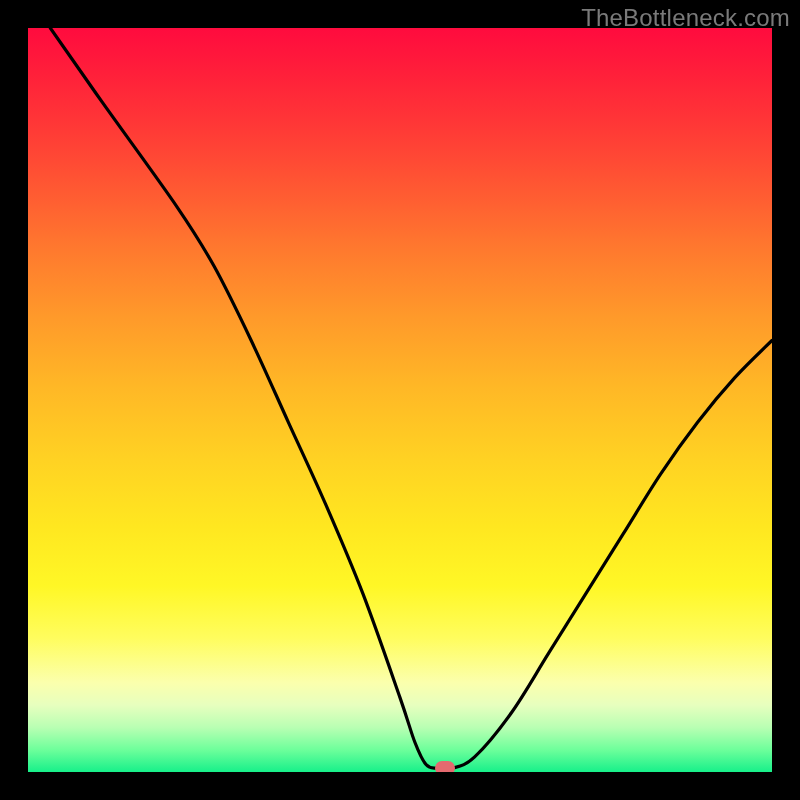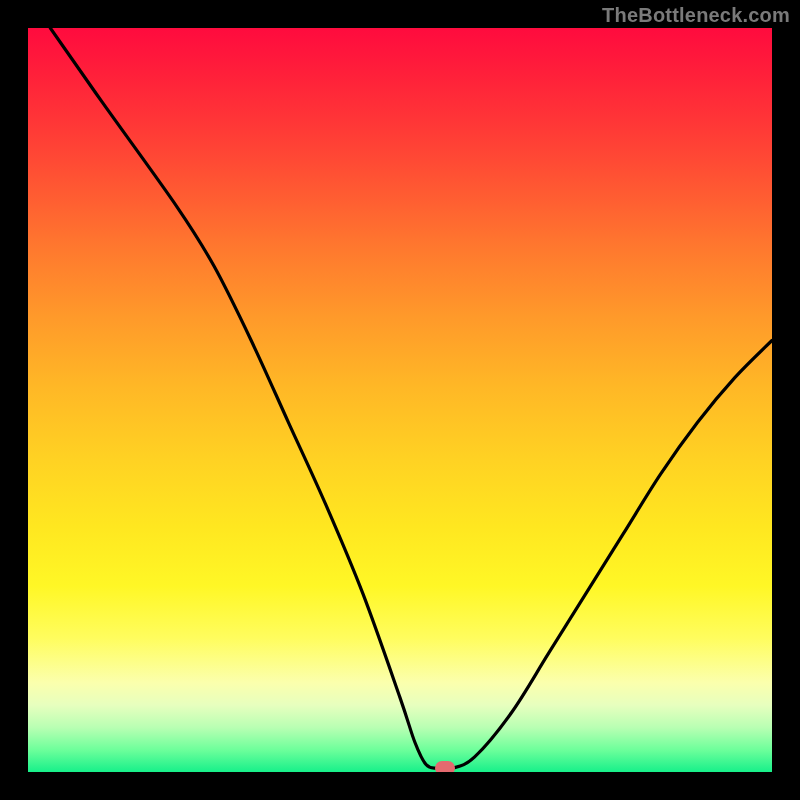--- a/index.html
+++ b/index.html
@@ -53,22 +53,22 @@
     position: absolute;
     left: 0; top: 0;
     width: 744px;
     height: 744px;
   }
   .watermark {
     position: absolute;
     top: 4px;
     right: 10px;
     color: #7a7a7a;
-    font-size: 20px;
-    font-weight: 700;
+    font-size: 24px;
+    font-weight: 400;
     letter-spacing: 0.2px;
     user-select: none;
   }
   .marker {
     position: absolute;
     width: 20px;
     height: 14px;
     border-radius: 7px / 7px;
     background: #e46a6f;
     transform: translate(-50%, -50%);

